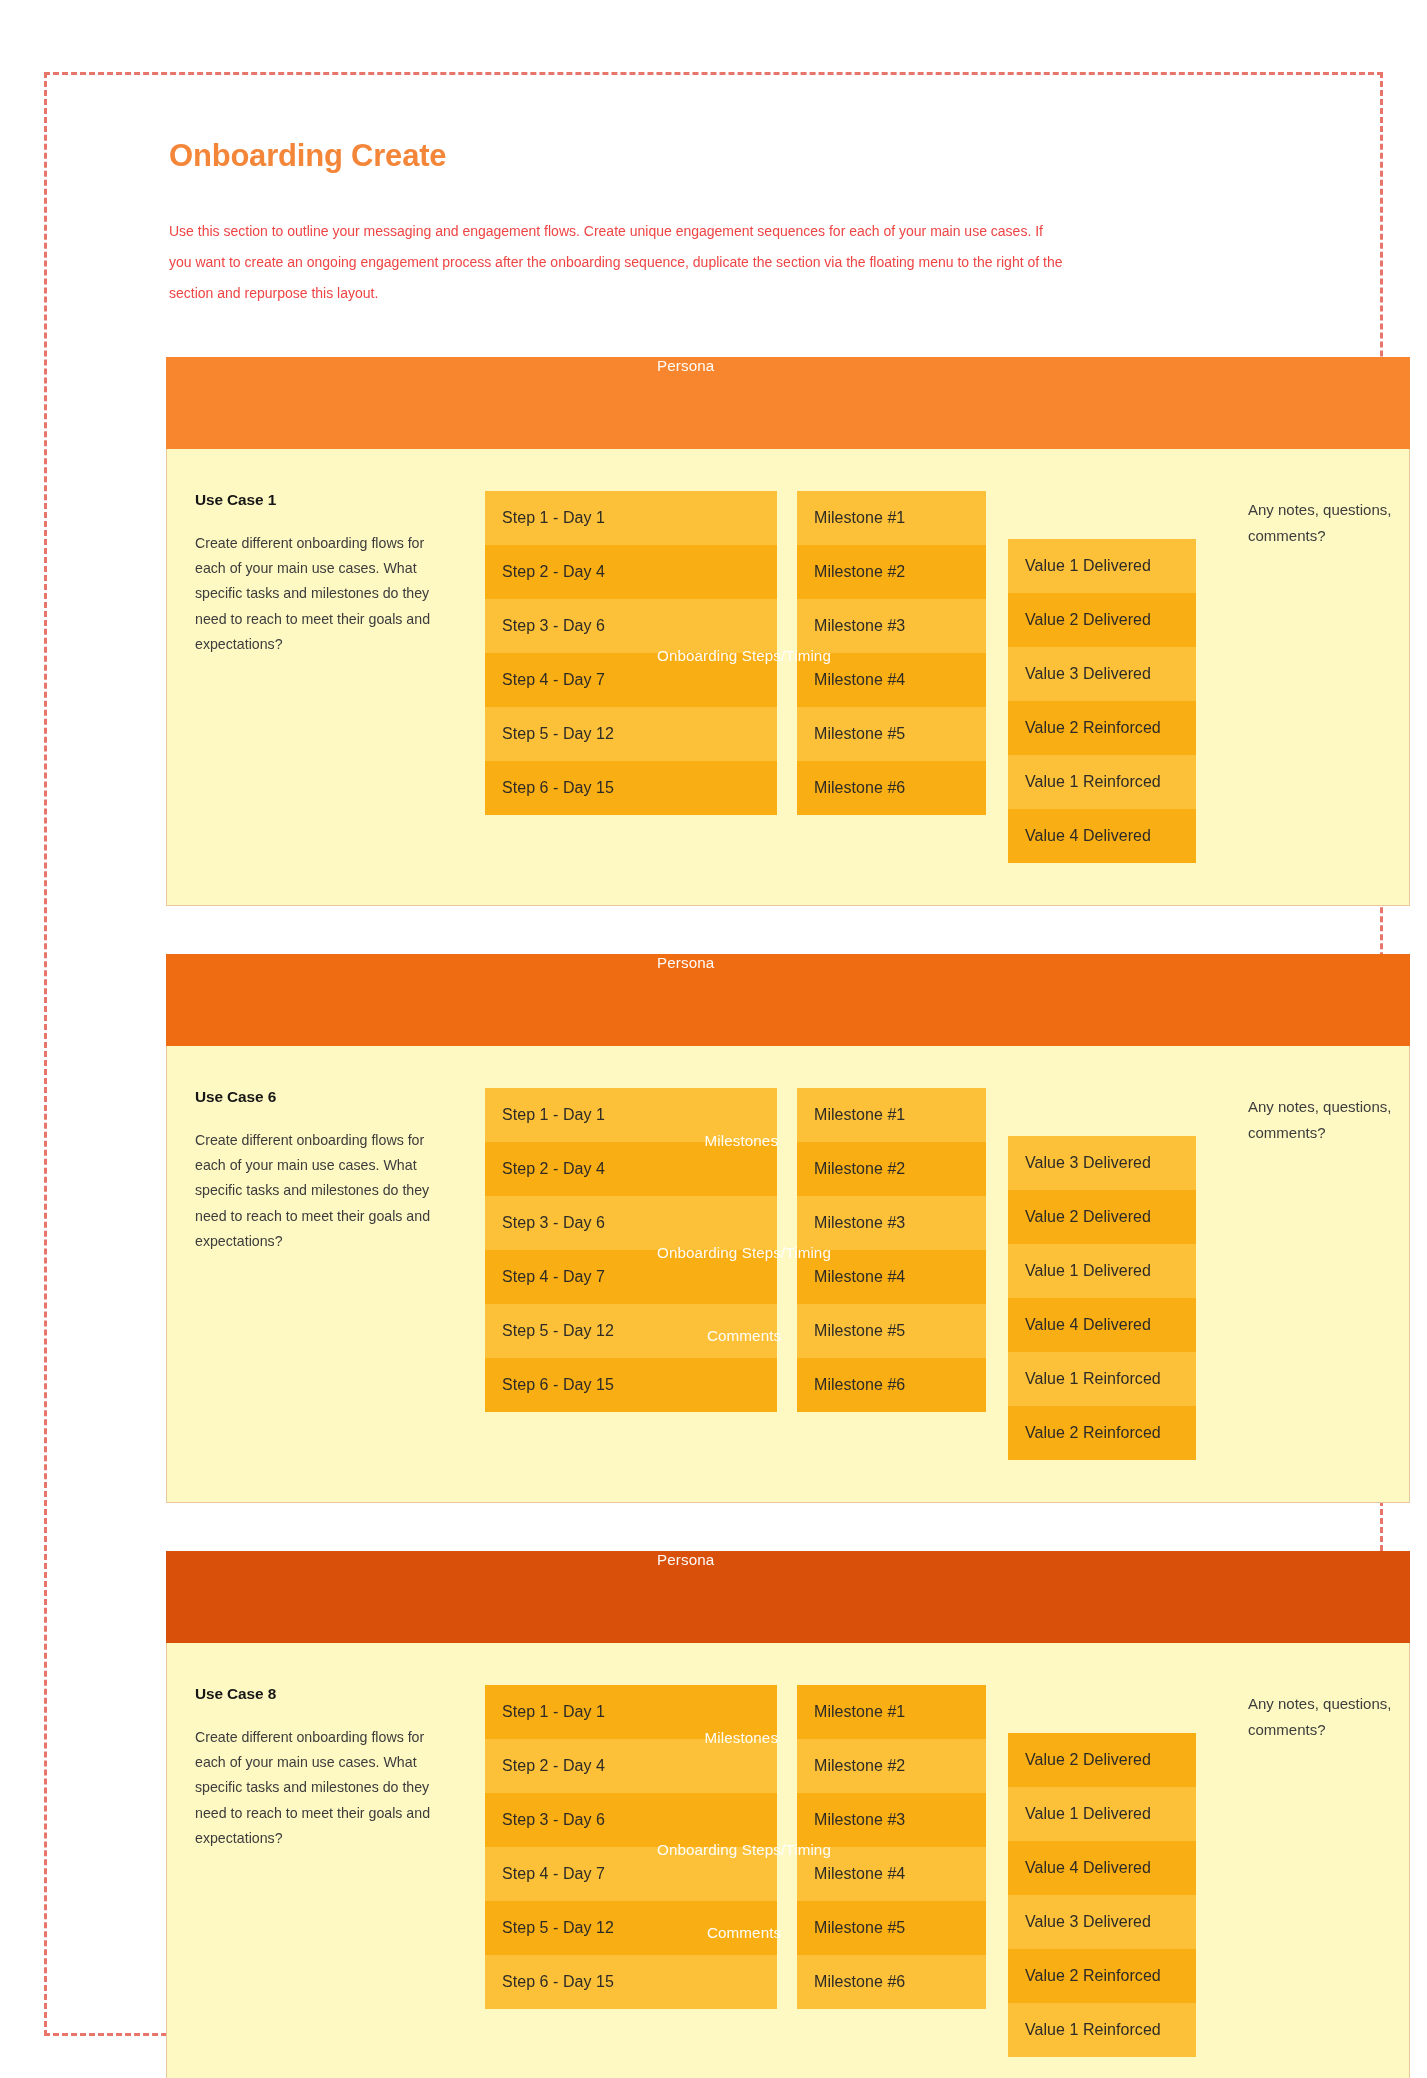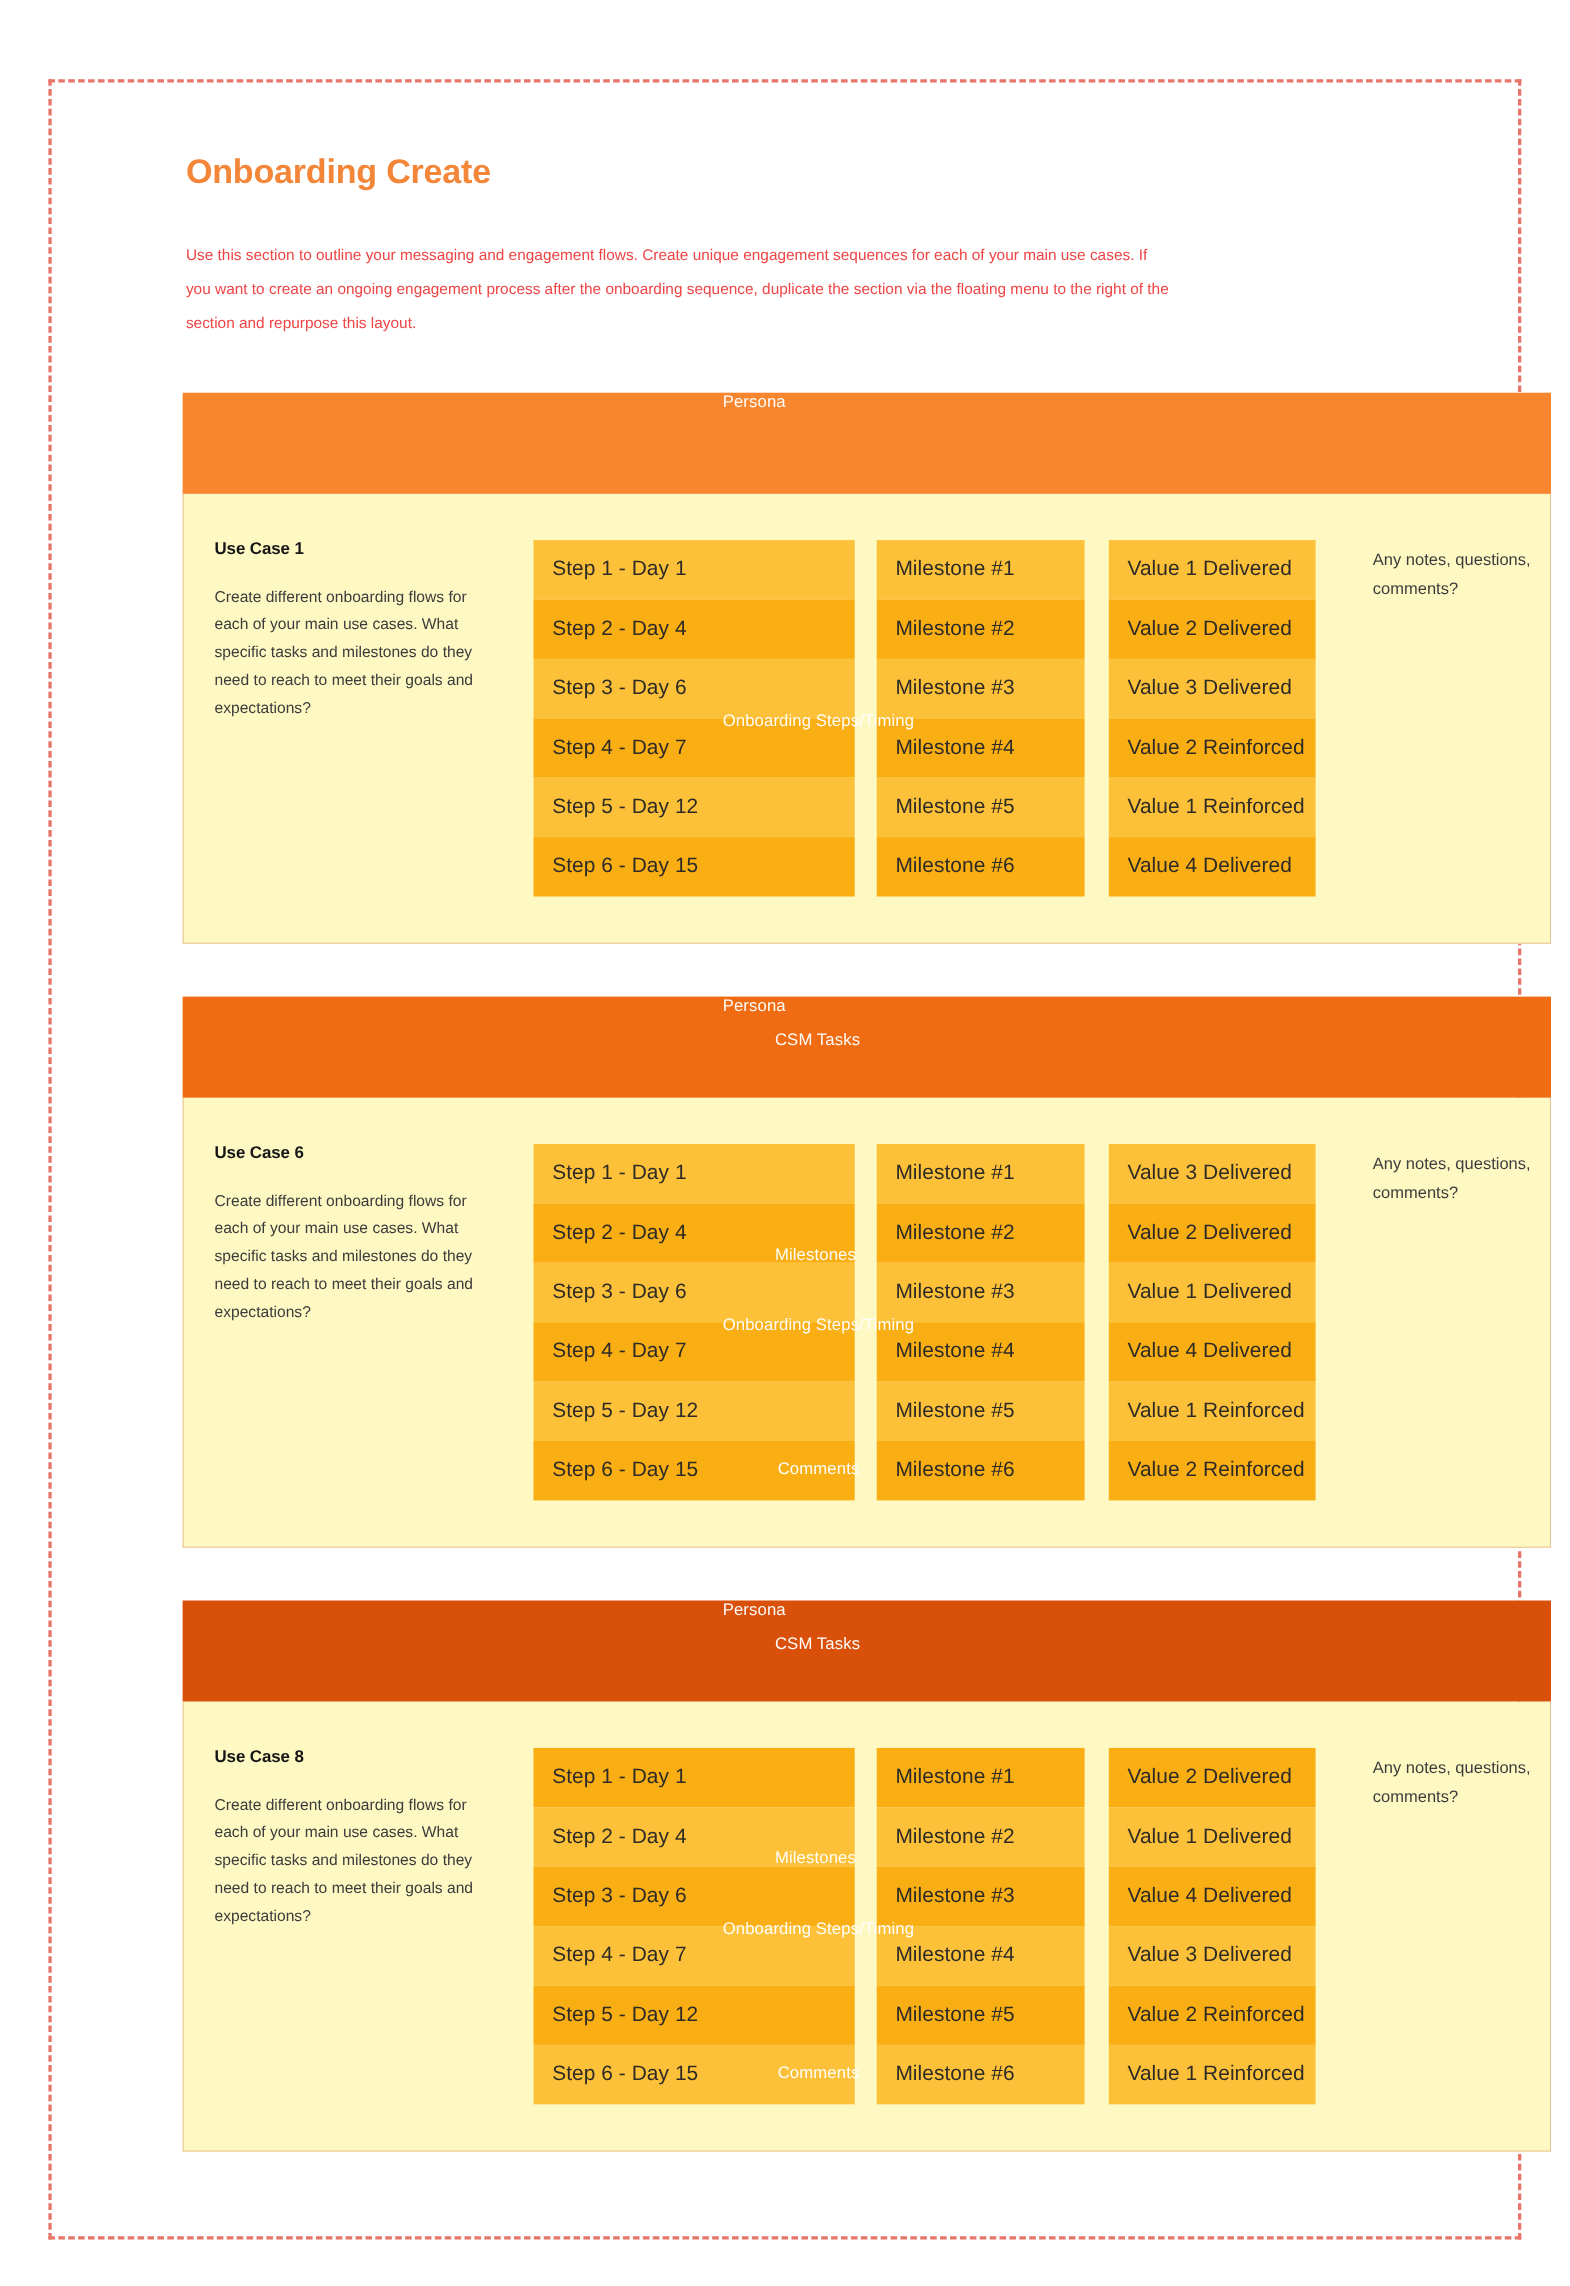--- a/index.html
+++ b/index.html
@@ -115,35 +115,35 @@
   .chip-col {
     display: flex;
     flex-direction: column;
   }
 
   .chip {
     height: 54px;
     display: flex;
     align-items: center;
     padding-left: 17px;
-    font-size: 19px;
+    font-size: 16px;
     color: #2e2b26;
     letter-spacing: 0.05px;
   }
 
   .chip.light { background: #fcc138; }
   .chip.dark  { background: #f9ae14; }
 
   .steps-col .chip  { width: 292px; }
   .tasks-col .chip  { width: 189px; }
   .miles-col .chip  { width: 188px; }
 
   .steps-col { margin-right: 20px; }
   .tasks-col { margin-right: 22px; }
-  .miles-col { margin-right: 30px; }
+  .miles-col { margin-right: 30px; margin-top: 48px; }
 
   .comments-block {
     padding-left: 22px;
     padding-top: 6px;
   }
 
   .comments-text {
     font-size: 15px;
     line-height: 1.75;
     color: #3c3c3c;

